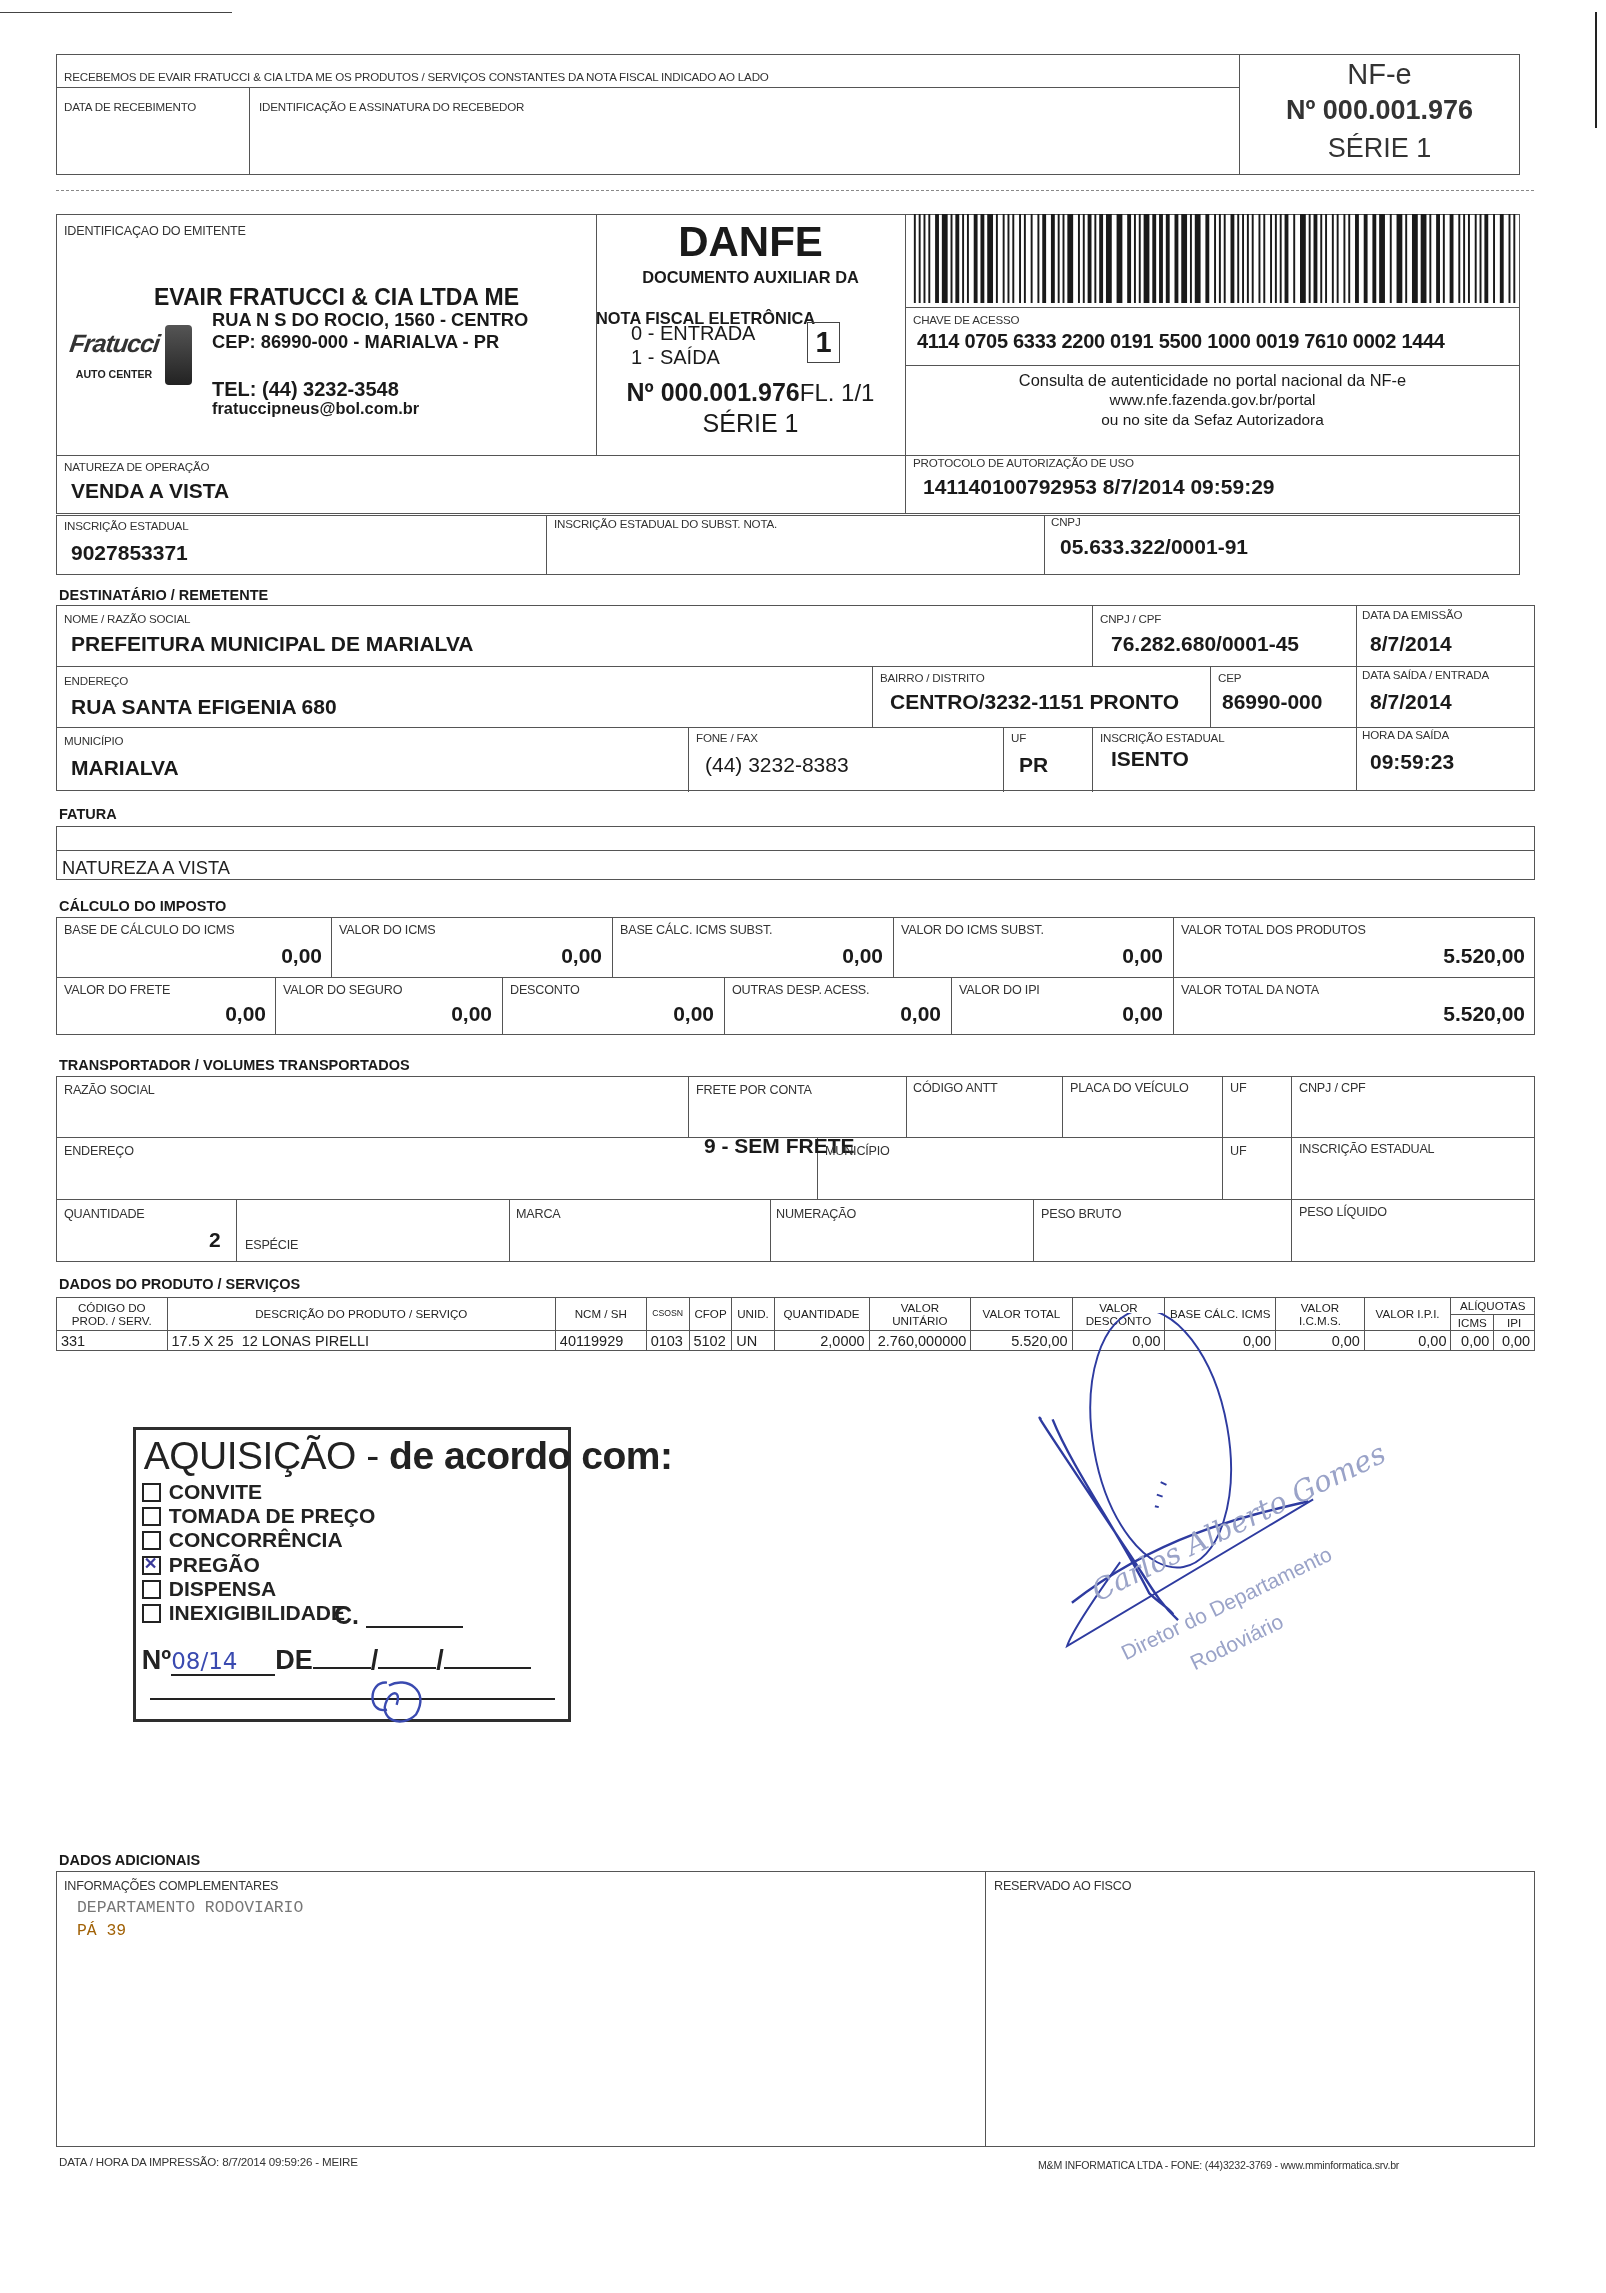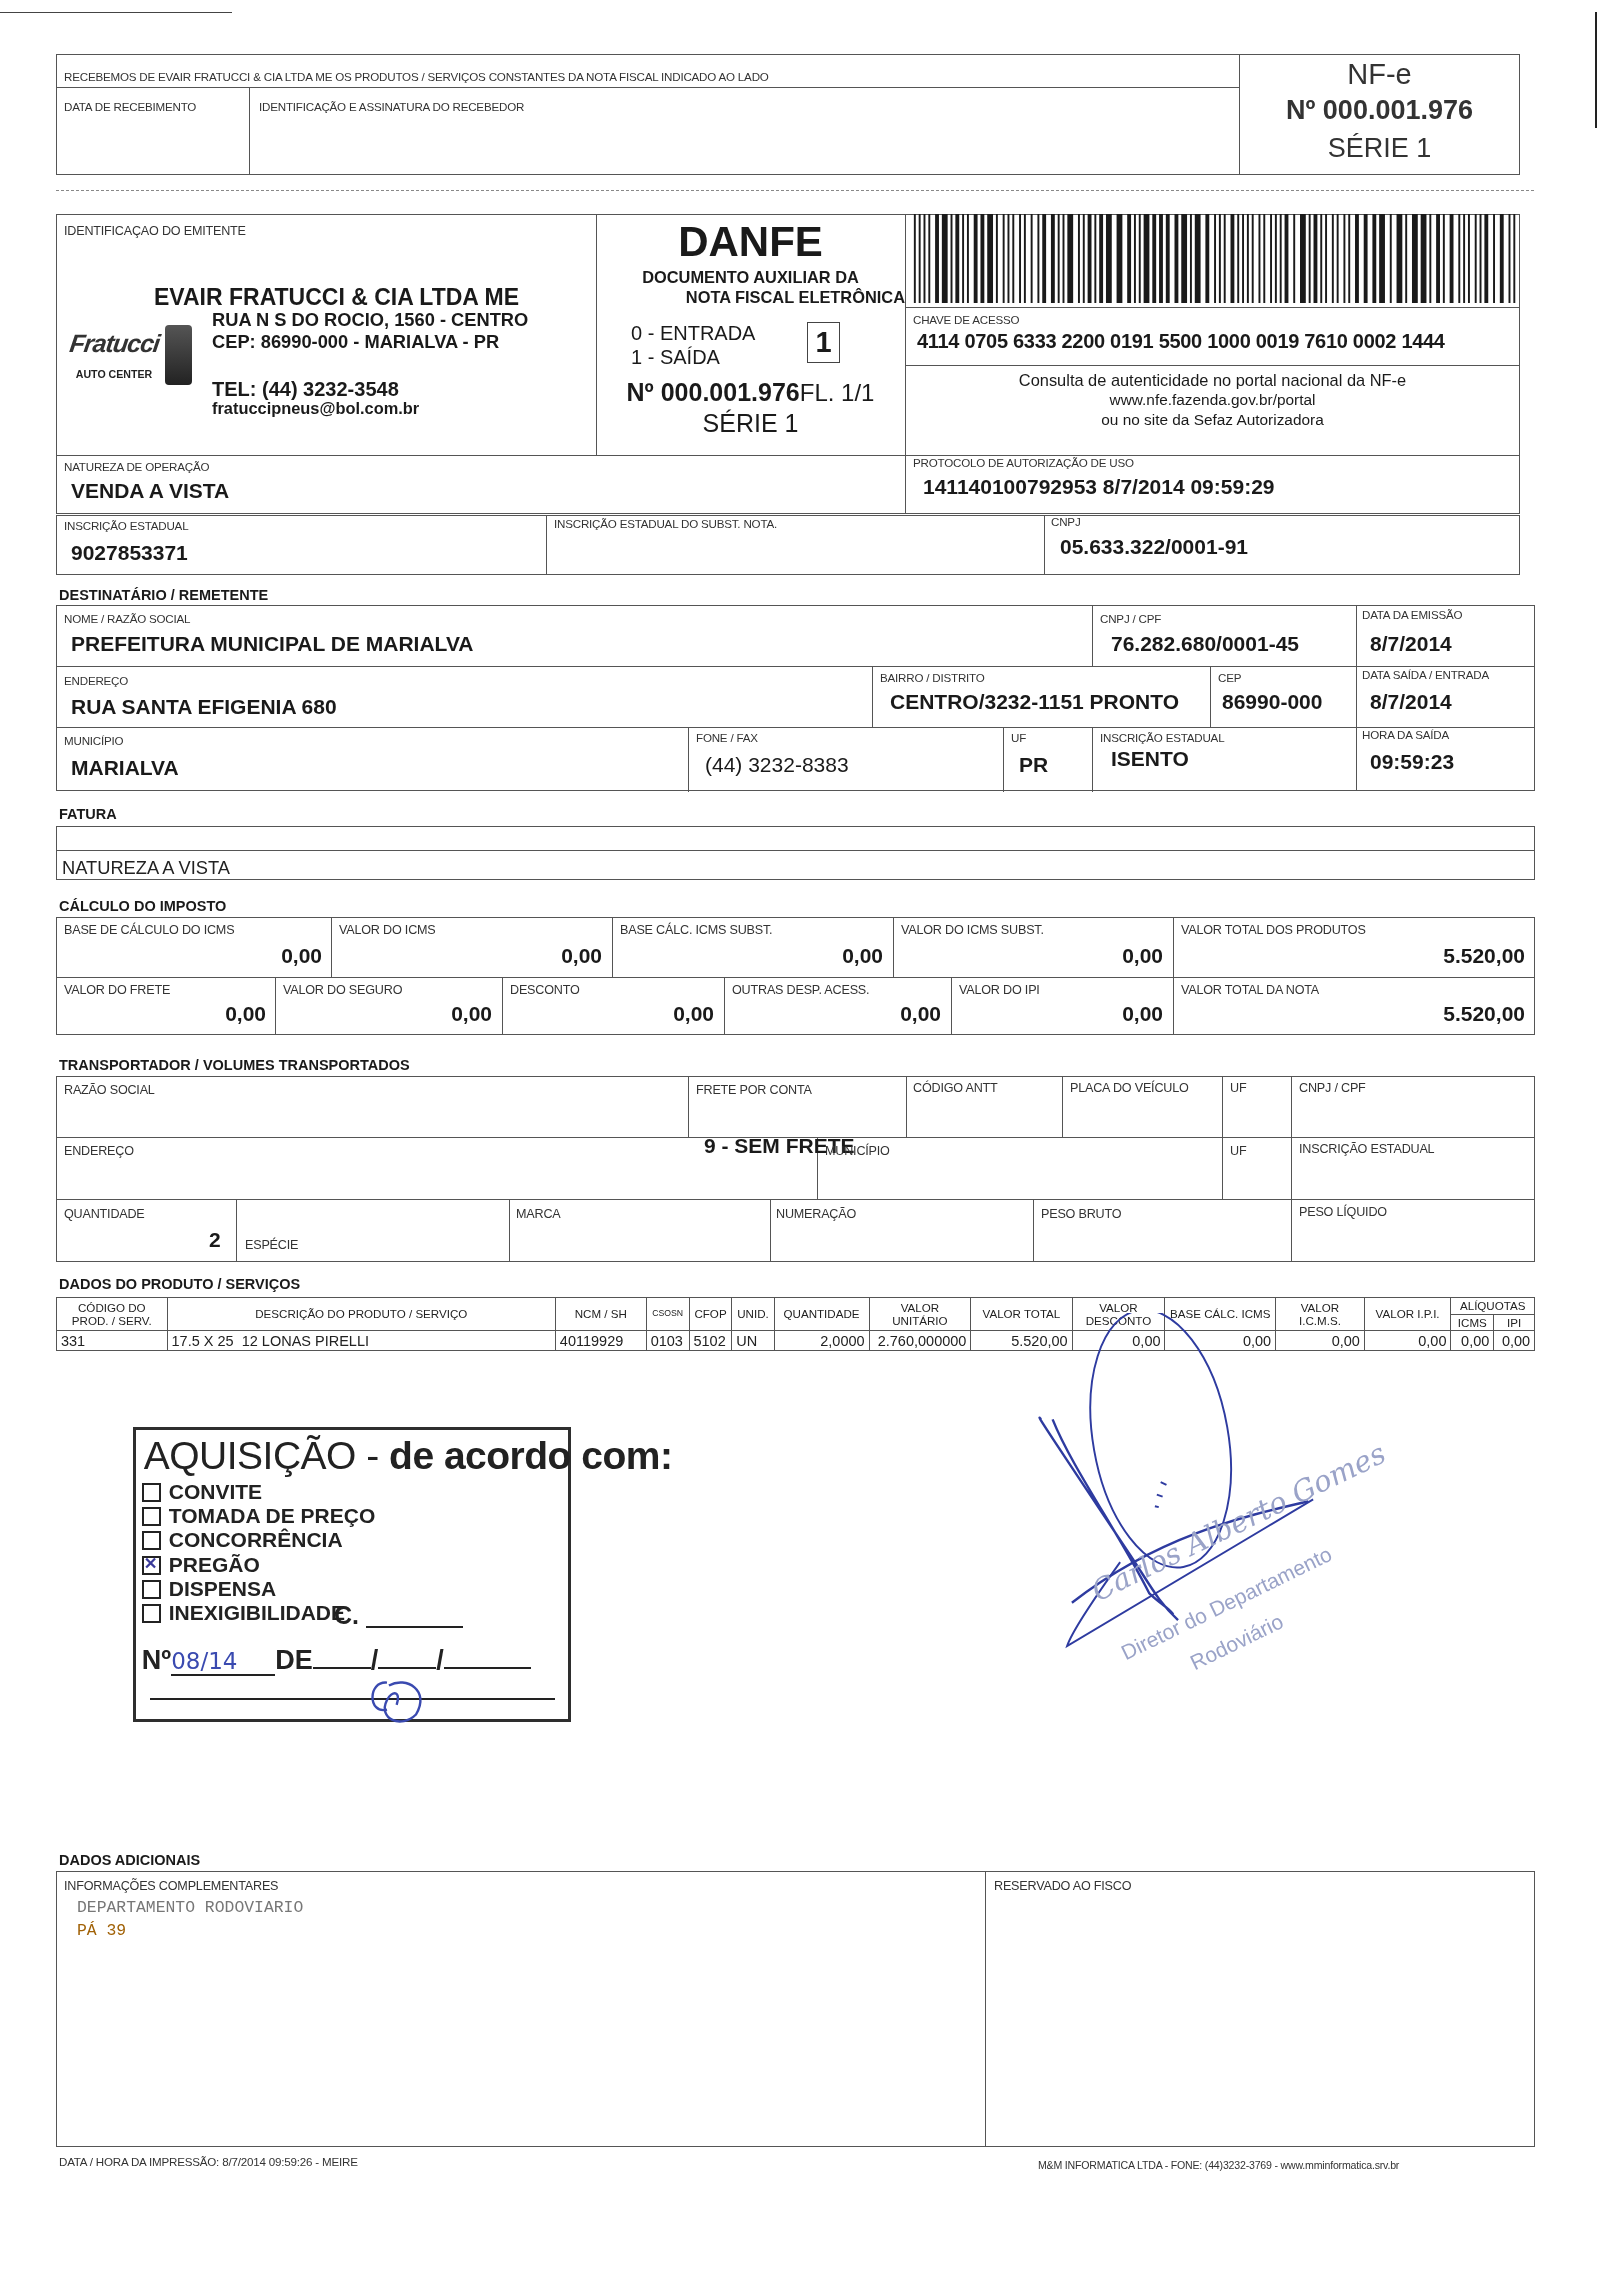--- a/index.html
+++ b/index.html
@@ -67,21 +67,21 @@
   <div style="position:absolute;left:5.8px;top:43px;font-size:10.6px;font-weight:bold;color:#222;">AUTO CENTER</div>
 </div>
 
 <div class="abs" style="left:212px;top:309px;font-size:18.3px;font-weight:bold;">RUA N S DO ROCIO, 1560 - CENTRO</div>
 <div class="abs" style="left:212px;top:331px;font-size:18.3px;font-weight:bold;">CEP: 86990-000 - MARIALVA - PR</div>
 <div class="abs" style="left:212px;top:378px;font-size:20px;font-weight:bold;">TEL: (44) 3232-3548</div>
 <div class="abs" style="left:212px;top:399px;font-size:16.4px;font-weight:bold;">fratuccipneus@bol.com.br</div>
 
 <div class="abs" style="left:596px;width:309px;top:218px;text-align:center;font-size:42px;font-weight:bold;">DANFE</div>
 <div class="abs" style="left:596px;width:309px;top:268px;text-align:center;font-size:16.4px;font-weight:bold;">DOCUMENTO AUXILIAR DA</div>
-<div class="abs" style="left:596px;width:309px;top:288px;text-align:right;font-size:16.4px;font-weight:bold;">NOTA FISCAL ELETRÔNICA</div>
+<div class="abs" style="left:596px;width:309px;top:309px;text-align:left;font-size:16.4px;font-weight:bold;">NOTA FISCAL ELETRÔNICA</div>
 <div class="abs" style="left:631px;top:322px;font-size:20px;">0 - ENTRADA</div>
 <div class="abs" style="left:631px;top:346px;font-size:20px;">1 - SAÍDA</div>
 <div class="abs" style="left:807px;top:322px;width:33px;height:41px;border:1.4px solid #444;box-sizing:border-box;text-align:center;font-size:29px;font-weight:bold;line-height:39px;">1</div>
 <div class="abs" style="left:596px;width:309px;top:378px;text-align:center;white-space:nowrap;">
   <span style="font-size:25px;font-weight:bold;">Nº 000.001.976</span><span style="font-size:24px;">FL. 1/1</span>
 </div>
 <div class="abs" style="left:596px;width:309px;top:409px;text-align:center;font-size:25px;">SÉRIE 1</div>
 
 <svg class="barcode" id="barcode" viewBox="0 0 635 92" preserveAspectRatio="none">
     <rect x="4" y="0" width="2" height="92" fill="#1a1a1a"></rect>

